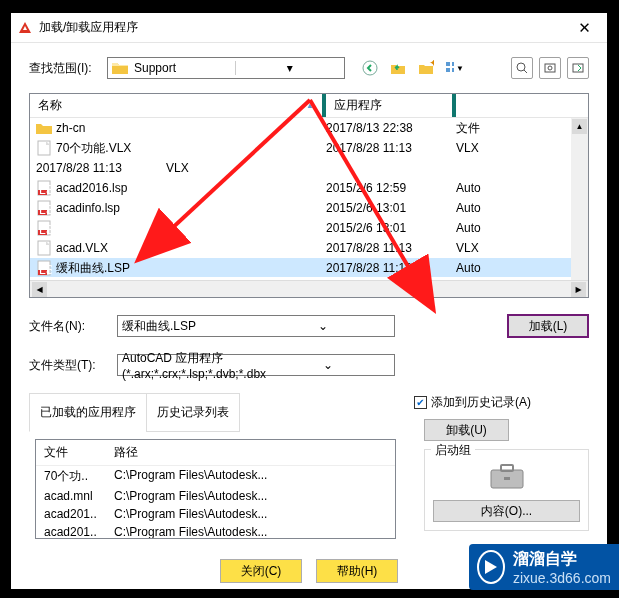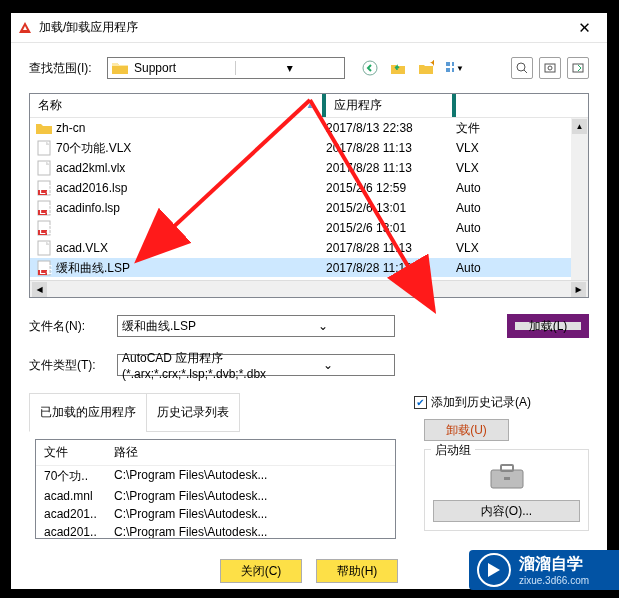--- a/index.html
+++ b/index.html
@@ -35,46 +35,46 @@
 .c-type{flex:1}
 .scroll-dummy{position:absolute;bottom:0;left:0;right:0;height:17px;background:#f0f0f0;border-top:1px solid #ddd;display:flex;align-items:center;justify-content:space-between;padding:0 2px}
 .scroll-dummy .arr{width:15px;height:15px;background:#dadada;display:flex;align-items:center;justify-content:center;font-size:8px}
 .vscroll{position:absolute;top:24px;right:0;width:17px;bottom:17px;background:#f0f0f0}
 .vscroll .arr{width:15px;height:15px;background:#dadada;display:flex;align-items:center;justify-content:center;font-size:8px;margin:1px auto}
 .field-row{display:flex;align-items:center;margin-top:16px;gap:10px}
 .fr-lbl{width:78px}
 .fr-combo{width:278px;height:22px;border:1px solid #7a7a7a;display:flex;align-items:center;padding:0 4px}
 .fr-combo span{flex:1}
 .fr-combo .dd{width:12px;text-align:center}
-.load-btn{width:82px;height:24px;border:8px solid #701a75;background:#e1e1e1;display:flex;align-items:center;justify-content:center}
+.load-btn{width:82px;height:24px;border:2px solid #701a75;background:#e1e1e1;display:flex;align-items:center;justify-content:center}
 .bottom-area{display:flex;gap:12px;margin-top:18px}
 .tabs{display:flex;position:relative;top:-1px}
 .tab{padding:10px 10px;border:1px solid #dcdcdc;background:#fff;margin-right:-1px}
 .tab.active{border-bottom:1px solid #fff}
 .loaded-box{border:1px solid #828790;margin:6px;height:100px;overflow:hidden}
 .lb-head{display:flex;padding:4px 8px;border-bottom:1px solid #eee}
 .lb-head .c1{width:70px}
 .lb-row{display:flex;padding:2px 8px;font-family:SimSun,monospace;font-size:11px}
 .lb-row .c1{width:70px;white-space:nowrap;overflow:hidden}
 .lb-row .c2{flex:1;white-space:nowrap;overflow:hidden}
 .side-col{width:175px;padding-top:0}
 .chk-row{display:flex;align-items:center;gap:4px;margin-bottom:8px}
 .chk{width:13px;height:13px;border:1px solid #333;display:flex;align-items:center;justify-content:center;color:#0066cc;font-size:10px}
 .small-btn{width:85px;height:22px;border:1px solid #adadad;background:#e1e1e1;display:flex;align-items:center;justify-content:center;margin-left:10px}
-.small-btn.disabled{color:#c2410c}
+.small-btn.disabled{color:#000000}
 .group{border:1px solid #dcdcdc;margin:8px 0 0 10px;padding:8px;position:relative}
 .group-title{position:absolute;top:-8px;left:6px;background:#fff;padding:0 4px}
 .briefcase{width:40px;height:30px;margin:4px auto 8px;display:block}
 .footer-btns{display:flex;justify-content:center;gap:14px;margin-top:14px}
 .footer-btn{width:82px;height:24px;border:1px solid #adadad;background:#fde047;display:flex;align-items:center;justify-content:center}
 .red-arrow{position:absolute;pointer-events:none}
-.watermark{position:absolute;right:0;bottom:8px;width:150px;height:40px;background:#0253a4;border-radius:4px 0 0 4px;display:flex;align-items:center;padding:6px 8px;gap:8px;color:#fff}
+.watermark{position:absolute;right:0;bottom:8px;width:150px;height:46px;background:#0253a4;border-radius:4px 0 0 4px;display:flex;align-items:center;padding:6px 8px;gap:8px;color:#fff}
 .wm-circle{width:34px;height:34px;border:2px solid #fff;border-radius:50%;display:flex;align-items:center;justify-content:center}
 .wm-txt1{font-size:16px;font-weight:bold}
-.wm-txt2{font-size:10px;color:#c9e0f6}
+.wm-txt2{font-size:14px;color:#c9e0f6}
 svg.folder{width:16px;height:14px}
 </style>
 </head>
 <body>
 
 <div class="dialog">
   <div class="titlebar">
     <svg class="app-ico" viewBox="0 0 16 16">
         <path fill="#d32" d="M2 13 L8 2 L14 13 Z"></path>
         <path fill="#fff" d="M6 10 L10 10 L8 6 Z"></path>
@@ -171,27 +171,20 @@
               <svg class="f-ico" viewBox="0 0 16 16">
                 <rect x="2" y="1" width="12" height="14" fill="#fff" stroke="#bbb"></rect>
                 <path d="M10 1 L14 5 L10 5 Z" fill="#ddd"></path>
               </svg>
               <span>70个功能.VLX</span>
             </div>
             <div class="c-date">2017/8/28 11:13</div>
             <div class="c-type">VLX</div>
           </div>
           <div class="row">
-            <div class="c-name">
-              <svg class="f-ico" viewBox="0 0 16 16">
-                <rect x="2" y="1" width="12" height="14" fill="#fff" stroke="#bbb"></rect>
-                <path d="M10 1 L14 5 L10 5 Z" fill="#ddd"></path>
-              </svg>
-              <span>acad2kml.vlx</span>
-            </div>
             <div class="c-date">2017/8/28 11:13</div>
             <div class="c-type">VLX</div>
           </div>
           <div class="row">
             <div class="c-name">
               <svg class="f-ico" viewBox="0 0 16 16">
                 <rect x="2" y="1" width="12" height="14" fill="#fff" stroke="#bbb"></rect>
                 <rect x="2" y="10" width="9" height="5" fill="#d33"></rect>
                 <text x="3" y="14" font-size="5" fill="#fff">LSP</text>
               </svg>

